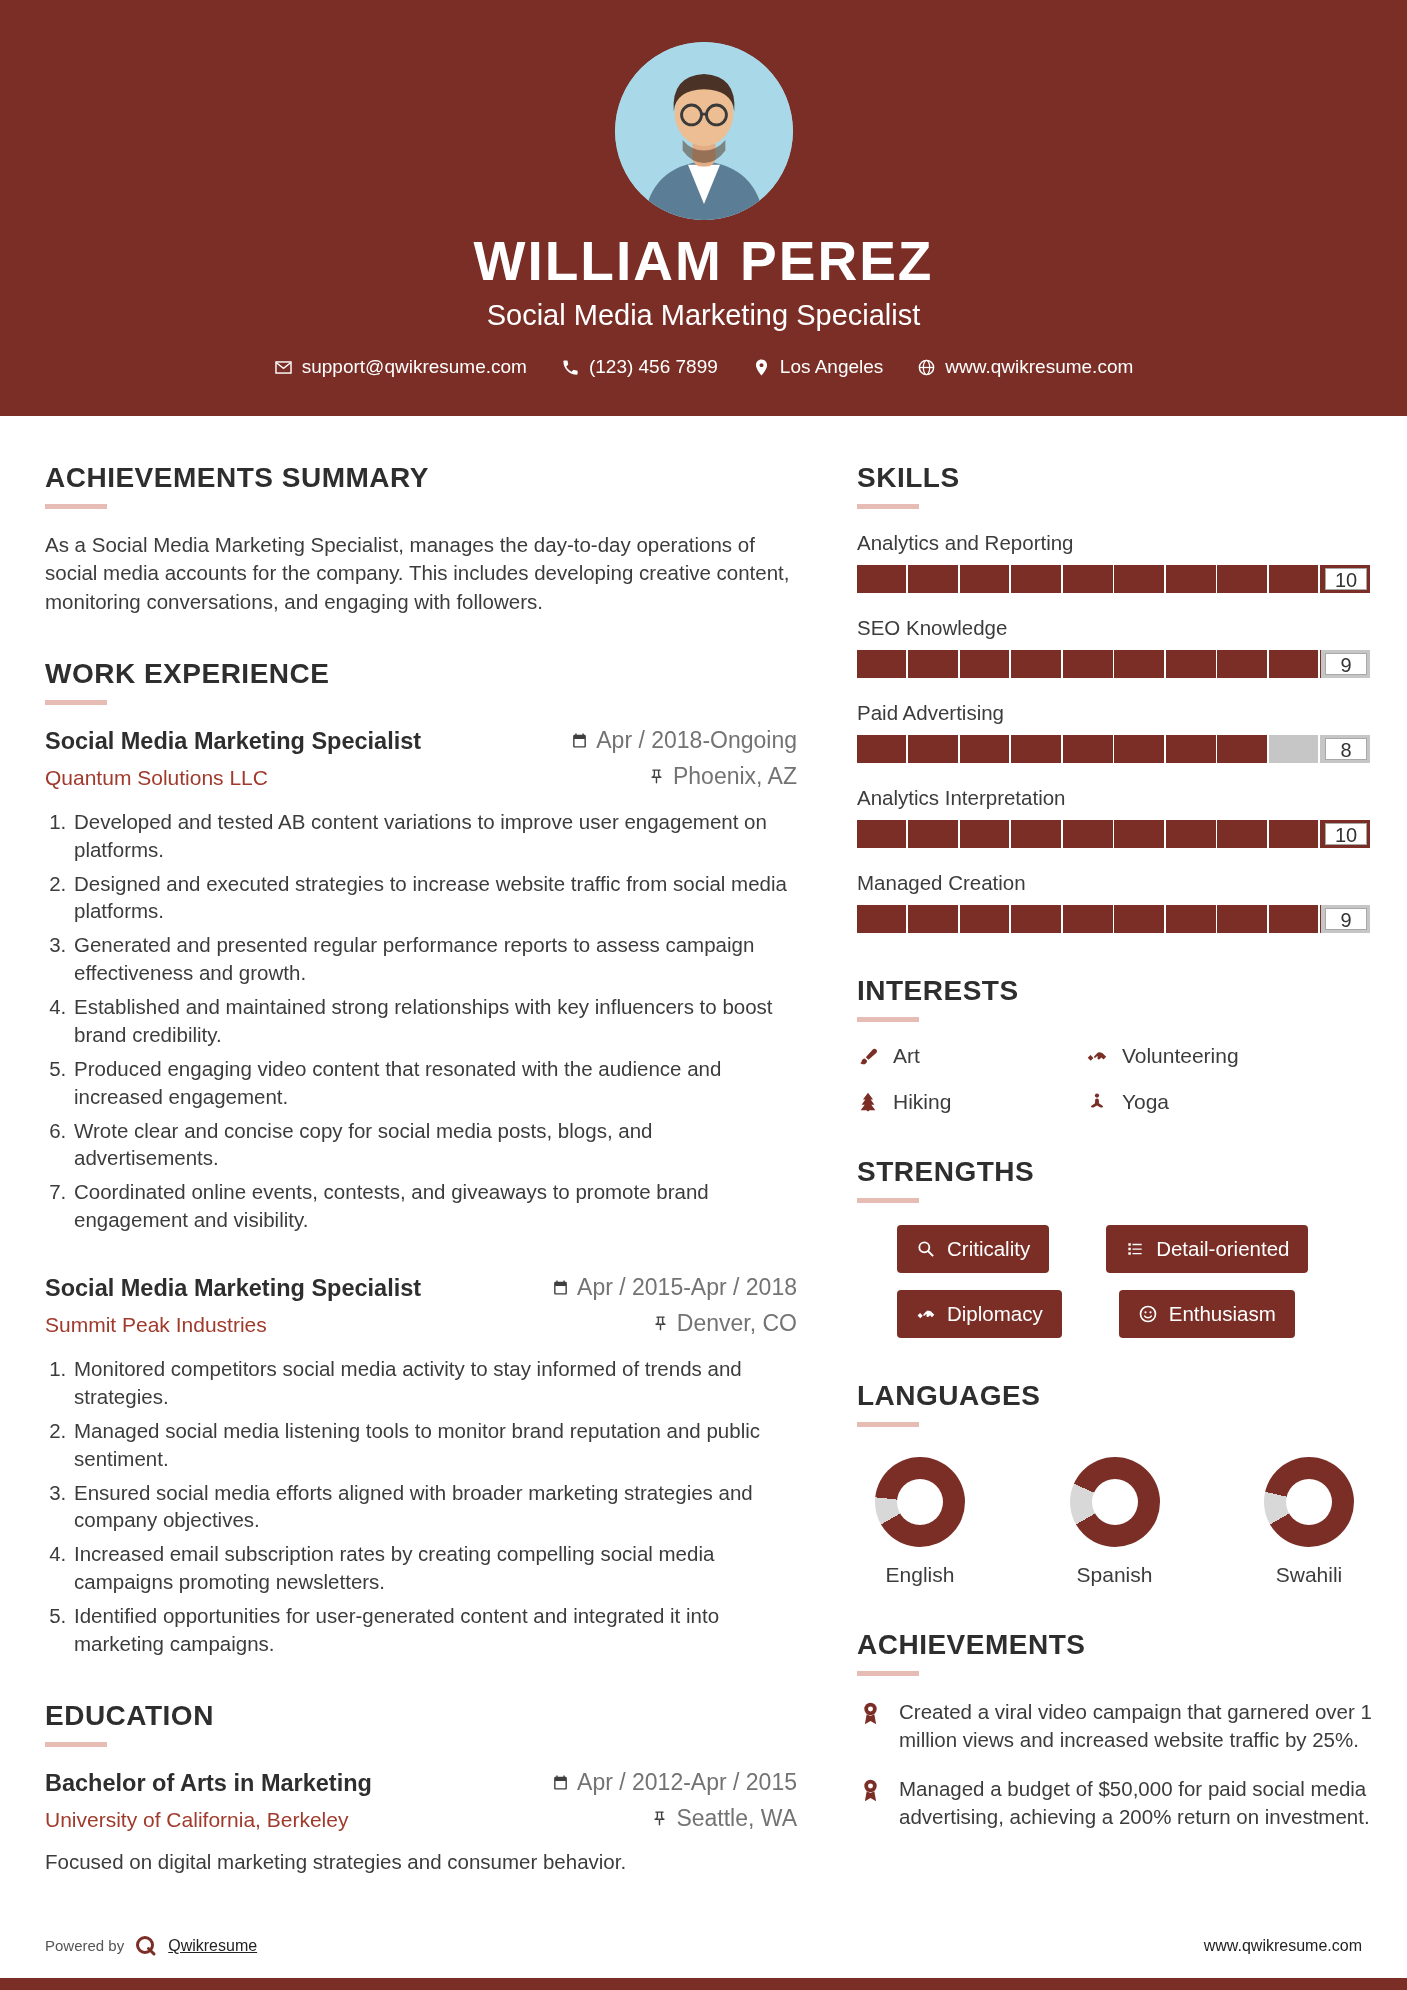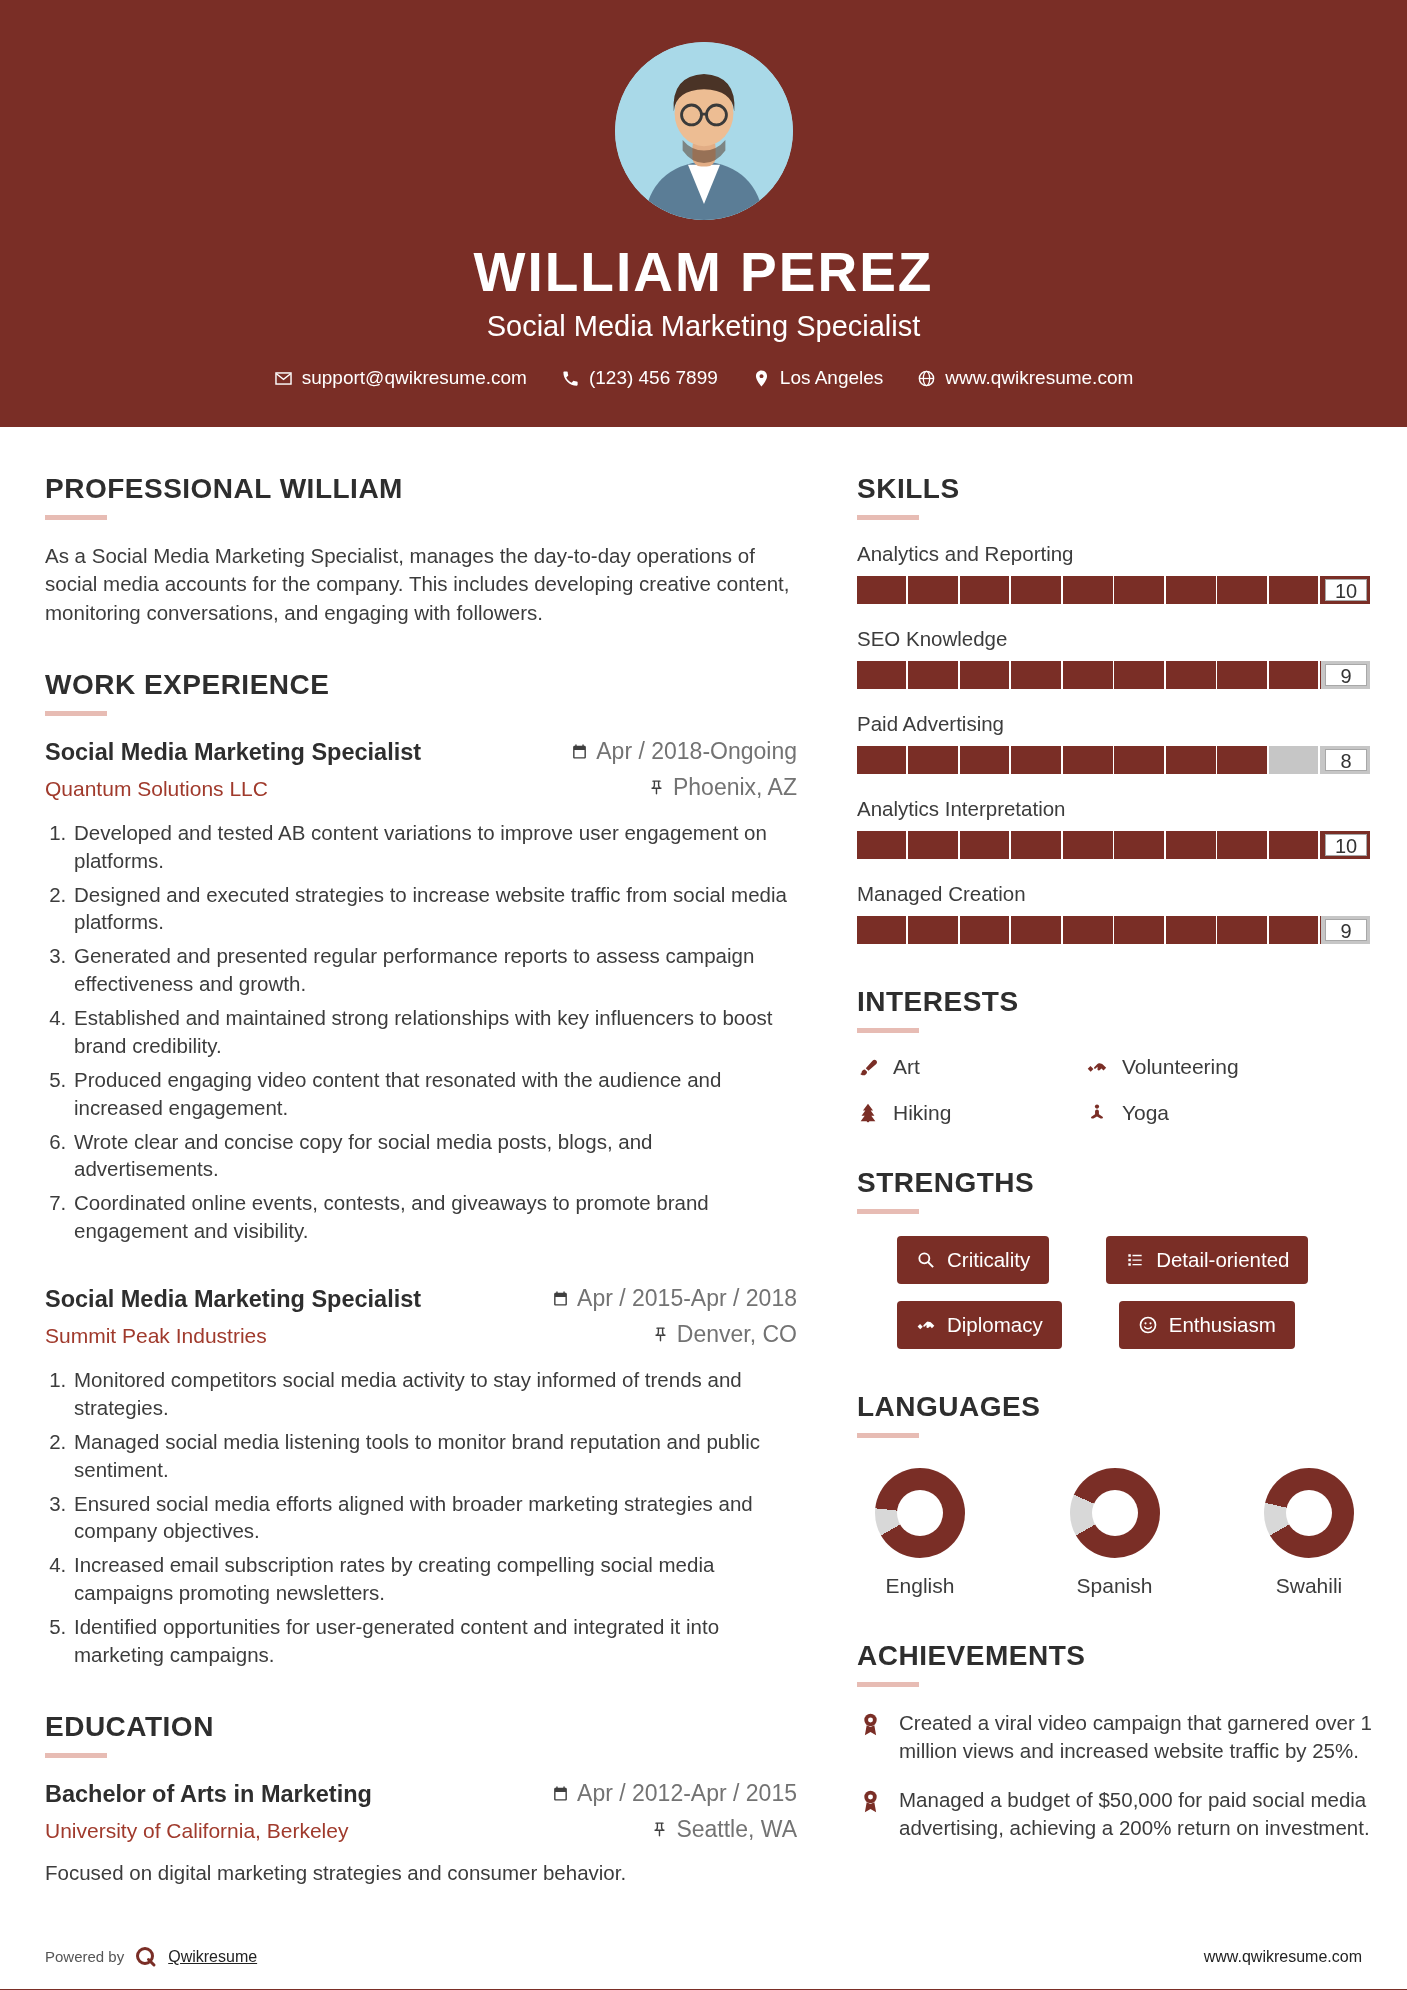--- a/index.html
+++ b/index.html
@@ -11,21 +11,21 @@
     --graybar:#c6c6c6;
   }
   *{box-sizing:border-box;margin:0;padding:0;}
   body{margin:0;background:#ffffff;font-family:"Liberation Sans","DejaVu Sans",sans-serif;color:var(--text);}
   .page{width:1407px;height:1990px;margin:0 auto;background:#fff;display:flex;flex-direction:column;overflow:hidden;}
 
   
   .hero{background:var(--maroon);color:#fff;text-align:center;padding:42px 40px 38px;}
   .avatar{width:178px;height:178px;border-radius:50%;overflow:hidden;margin:0 auto;background:#a9d9e8;}
   .avatar svg{display:block;width:100%;height:100%;}
-  .hero h1{font-size:55px;font-weight:bold;letter-spacing:2px;margin-top:20px;}
+  .hero h1{font-size:55px;font-weight:bold;letter-spacing:2px;margin-top:9px;}
   .hero .subtitle{font-size:29px;margin-top:6px;font-weight:400;}
   .contact-row{display:flex;justify-content:center;align-items:center;gap:34px;margin-top:24px;font-size:19px;}
   .contact-item{display:inline-flex;align-items:center;gap:9px;}
   .contact-item svg{width:19px;height:19px;flex:0 0 auto;}
 
   
   main{flex:1;display:grid;grid-template-columns:752px 515px;column-gap:60px;padding:46px 35px 0 45px;align-items:start;}
 
   h2.section-h{font-size:28px;font-weight:bold;color:var(--dark);letter-spacing:.5px;}
   .rule{width:62px;height:5px;background:var(--rose);margin:10px 0 22px;}
@@ -129,21 +129,21 @@
         <span>www.qwikresume.com</span>
       </span>
     </div>
   </header>
 
   <main>
 
     <div class="left-col">
 
       <section class="block">
-        <h2 class="section-h">PROFESSIONAL WILLIAM</h2>
+        <h2 class="section-h">ACHIEVEMENTS SUMMARY</h2>
         <div class="rule"></div>
         <p class="summary-text">As a Social Media Marketing Specialist, manages the day-to-day operations of social media accounts for the company. This includes developing creative content, monitoring conversations, and engaging with followers.</p>
       </section>
 
       <section class="block">
         <h2 class="section-h">WORK EXPERIENCE</h2>
         <div class="rule"></div>
 
         <article class="job">
           <div class="job-head">

